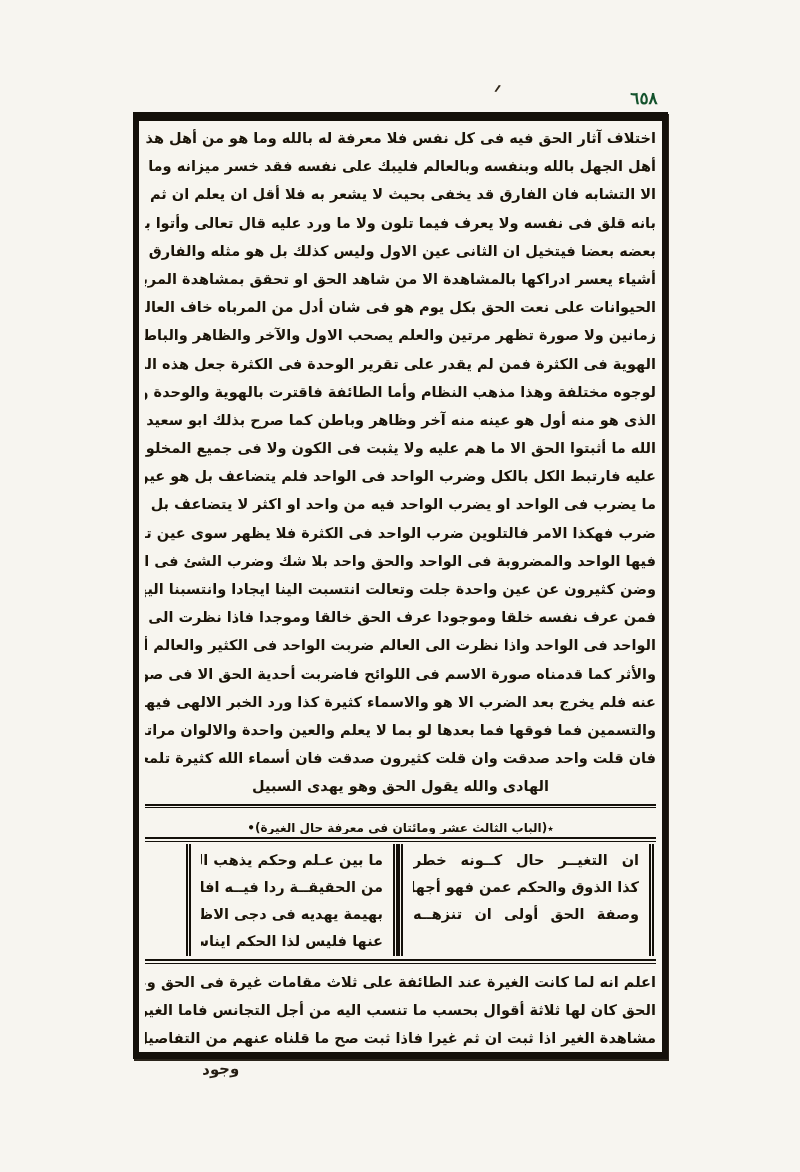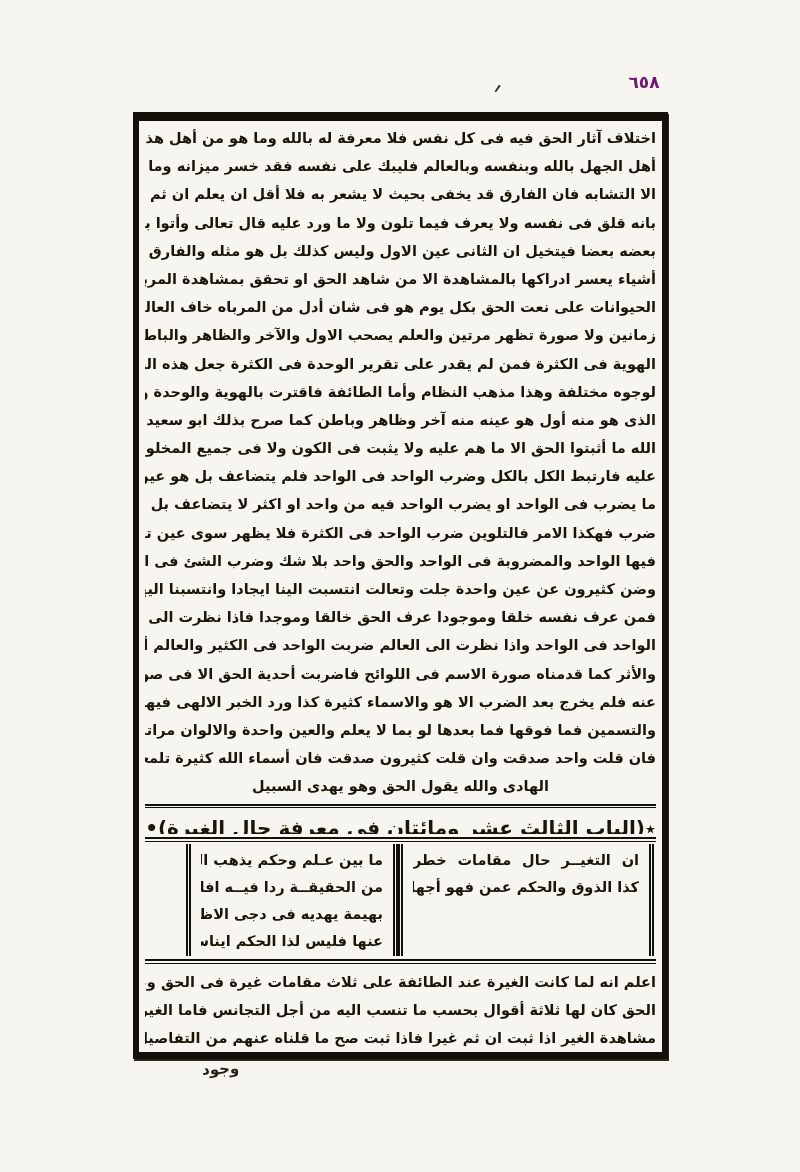--- a/index.html
+++ b/index.html
@@ -4,23 +4,23 @@
 <style>
   html,body{margin:0;padding:0;}
   body{
     width:800px;height:1172px;position:relative;
     background:#f7f5f0;
     font-family:"DejaVu Sans",sans-serif;
     color:#1b1408;
     overflow:hidden;
   }
   .page-number{
-    position:absolute;top:72px;left:614px;width:60px;
+    position:absolute;top:88px;left:614px;width:60px;
     font-size:17px;font-weight:bold;text-align:center;
-    color:#701a75;letter-spacing:1px;
+    color:#14532d;letter-spacing:1px;font-family:Liberation Serif, serif;
   }
   .stray-mark{
     position:absolute;top:80px;left:494px;
     font-size:13px;font-weight:bold;color:#33291c;transform:rotate(12deg);
   }
   .frame{
     position:absolute;left:133px;top:112px;width:535px;height:947px;
     box-sizing:border-box;
     border:solid #14100a;border-width:7px 4px 5px 4px;
     background:#f7f5ef;
@@ -40,21 +40,21 @@
     color:#1b1408;
   }
   .tline.centered{text-align:right;text-align-last:center;}
   .dbl-rule{
     height:3px;margin:3px 0 2px 0;
     border-top:2px solid #14100a;
     border-bottom:1px solid #14100a;
   }
   .heading{
     height:36px;line-height:36px;
-    font-size:20px;font-weight:bold;text-align:center;
+    font-size:12px;font-weight:bold;text-align:center;
     white-space:nowrap;overflow:hidden;
   }
   .verses{
     height:112px;
     display:flex;flex-direction:row;justify-content:space-between;
     padding:0 2px 0 46px;box-sizing:border-box;
   }
   .verse-box{
     box-sizing:border-box;height:112px;
     border-left:5px double #14100a;border-right:5px double #14100a;
@@ -113,22 +113,23 @@
     </div>
 
     <div class="dbl-rule"></div>
 
     <div class="heading">٭(الباب الثالث عشر ومائتان فى معرفة حال الغيرة)•</div>
 
     <div class="dbl-rule"></div>
 
     <div class="verses">
       <div class="verse-box right">
-        <div class="vline">ان التغيــر حال مقامات خطر</div>
+        <div class="vline">ان التغيــر حال كــونه خطر</div>
         <div class="vline">كذا الذوق والحكم عمن فهو أجهل من</div>
+        <div class="vline">وصفة الحق أولى ان تنزهــه</div>
       </div>
       <div class="verse-box left">
         <div class="vline">ما بين عـلم وحكم يذهب الناس</div>
         <div class="vline">من الحقيقــة ردا فيــه افلاس</div>
         <div class="vline">بهيمة يهديه فى دجى الاظـلام نبراس</div>
         <div class="vline">عنها فليس لذا الحكم ايناس</div>
       </div>
     </div>
 
     <div class="dbl-rule"></div>

